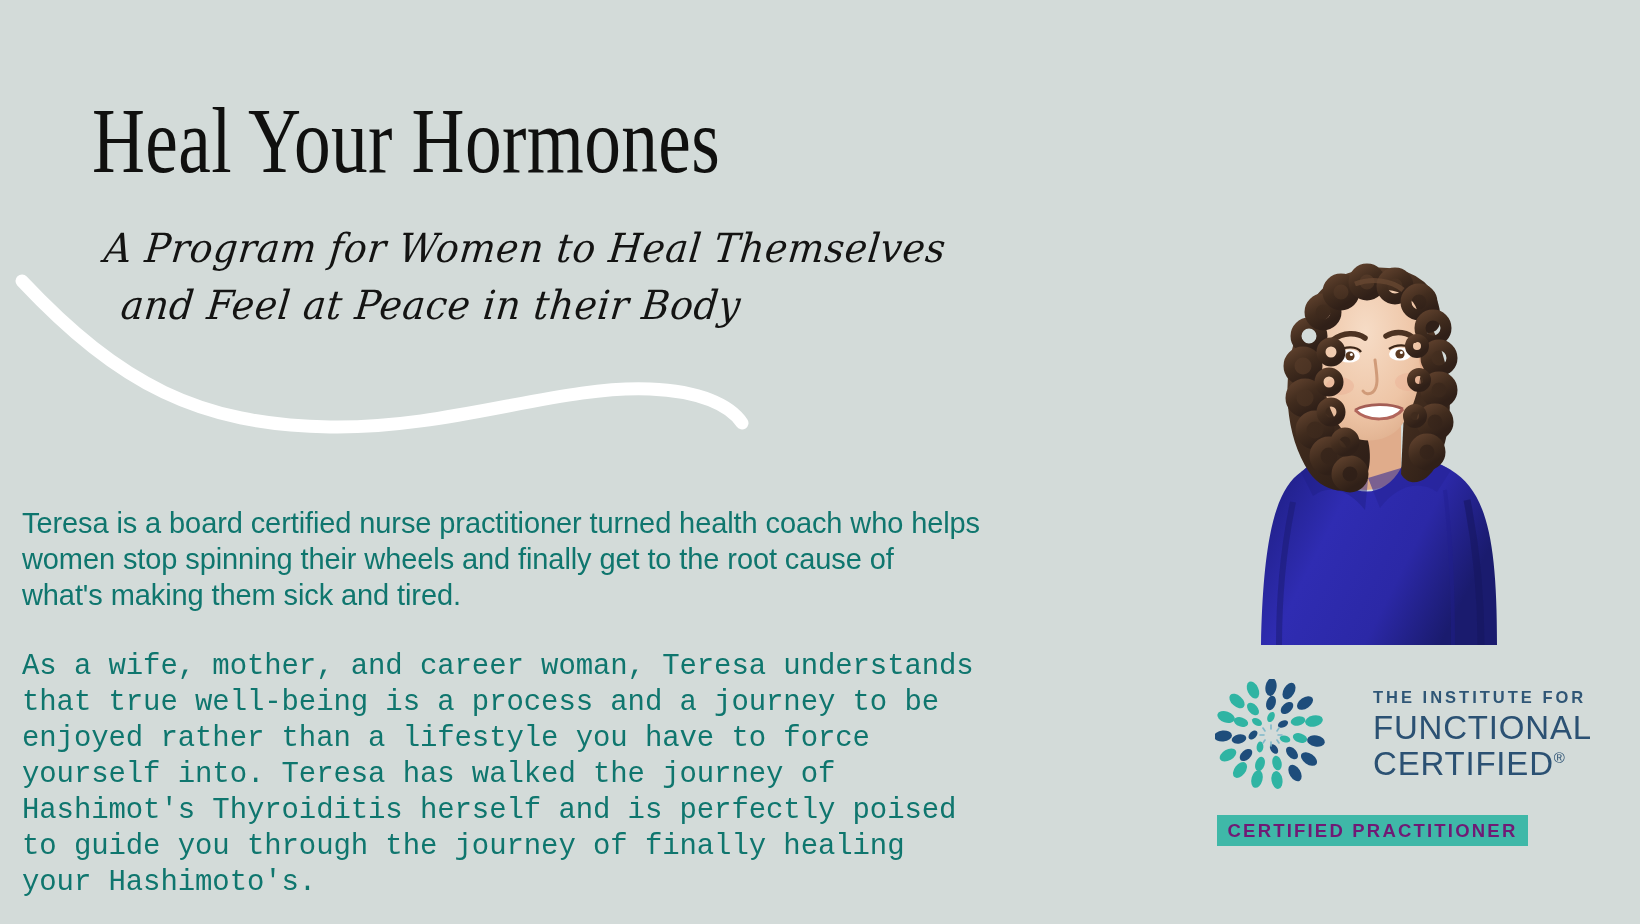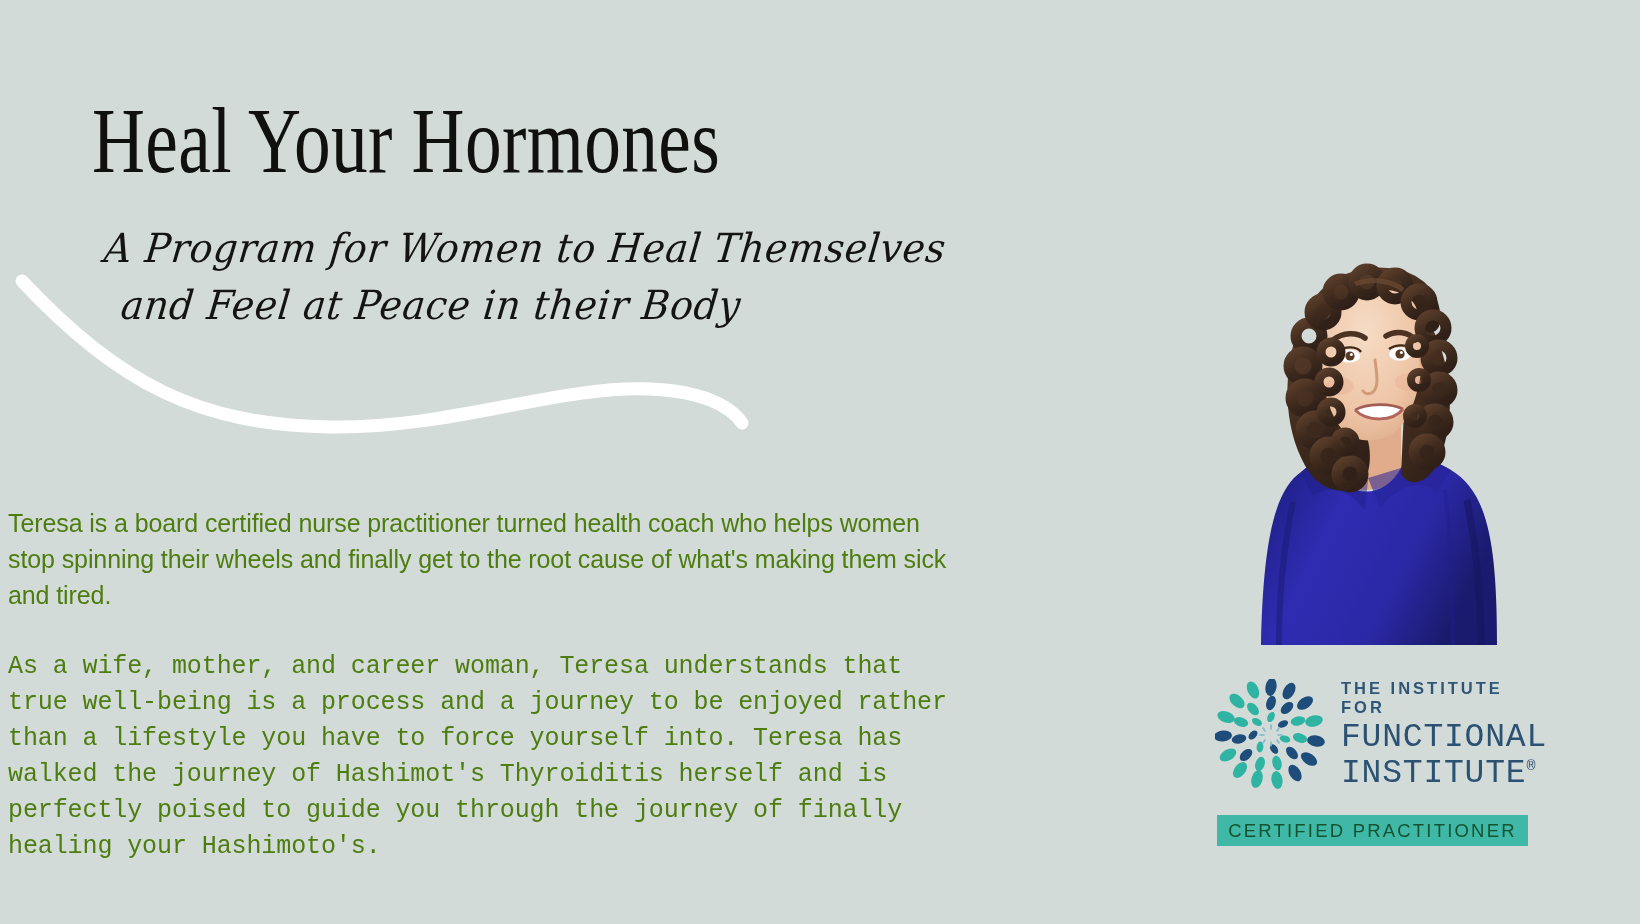--- a/index.html
+++ b/index.html
@@ -62,27 +62,27 @@
     left: 0px;
     top: 250px;
     width: 800px;
     height: 180px;
     pointer-events: none;
   }
 
   
   .body-copy {
     position: absolute;
-    left: 8px;
+    left: 22px;
     top: 490px;
     width: 960px;
     font-family: "Liberation Sans", sans-serif;
-    font-size: 25px;
+    font-size: 29px;
     line-height: 36px;
-    color: #4d7c0f;
+    color: #0f766e;
     letter-spacing: -0.1px;
   }
   .body-copy p { margin: 0 0 36px 0; }
   .body-copy p:last-child { margin-bottom: 0; font-family: Liberation Mono, monospace; }
 
   
   .portrait {
     position: absolute;
     left: 1205px;
     top: 225px;
@@ -100,41 +100,42 @@
     width: 365px;
     height: 190px;
   }
   .ifm-top {
     position: absolute;
     left: 0; top: 0;
     width: 365px;
     height: 150px;
     display: flex;
     align-items: center;
+    gap: 32px;
   }
   .ifm-mark {
     width: 112px;
     height: 112px;
     margin-left: 52px;
     flex: none;
   }
   .ifm-words {
     margin-left: 14px;
     color: #2d5374;
   }
   .ifm-line1 {
     font-family: "Liberation Sans", sans-serif;
     font-size: 16.5px;
     letter-spacing: 3.0px;
     font-weight: 700;
     color: #2f5676;
     margin-bottom: 3px;
   }
   .ifm-line2, .ifm-line3 {
-    font-family: Liberation Mono, monospace;
+    font-family: Liberation Sans, sans-serif;
     font-size: 33px;
     letter-spacing: 0.8px;
     line-height: 1.08;
     color: #2b5173;
   }
   .ifm-line3 .reg {
     font-size: 15px;
     vertical-align: super;
   }
   .ifm-bar {
@@ -144,23 +145,23 @@
     width: 311px;
     height: 31px;
     background: #3fb8a8;
     display: flex;
     align-items: center;
     justify-content: center;
   }
   .ifm-bar span {
     font-family: "Liberation Sans", sans-serif;
     font-size: 18.5px;
-    font-weight: 400;
+    font-weight: 700;
     letter-spacing: 2.2px;
-    color: #14532d;
+    color: #701a75;
   }
 </style>
 </head>
 <body>
 
 <div id="page">
 
   <div class="headline">Heal Your Hormones</div>
 
   <div class="subtitle">
@@ -330,21 +331,21 @@
             <line x1="48" y1="64" x2="50" y2="61"></line>
             <line x1="45" y1="56" x2="49" y2="56"></line>
             <line x1="48" y1="49" x2="50" y2="52"></line>
           </g>
         </g>
       </svg>
 
       <div class="ifm-words">
         <div class="ifm-line1">THE INSTITUTE FOR</div>
         <div class="ifm-line2">FUNCTIONAL</div>
-        <div class="ifm-line3"><span>INSTITUTE</span><span class="reg">®</span></div>
+        <div class="ifm-line3"><span>CERTIFIED</span><span class="reg">®</span></div>
       </div>
     </div>
 
     <div class="ifm-bar">
       <span>CERTIFIED PRACTITIONER</span>
     </div>
   </div>
 
 </div>
 

